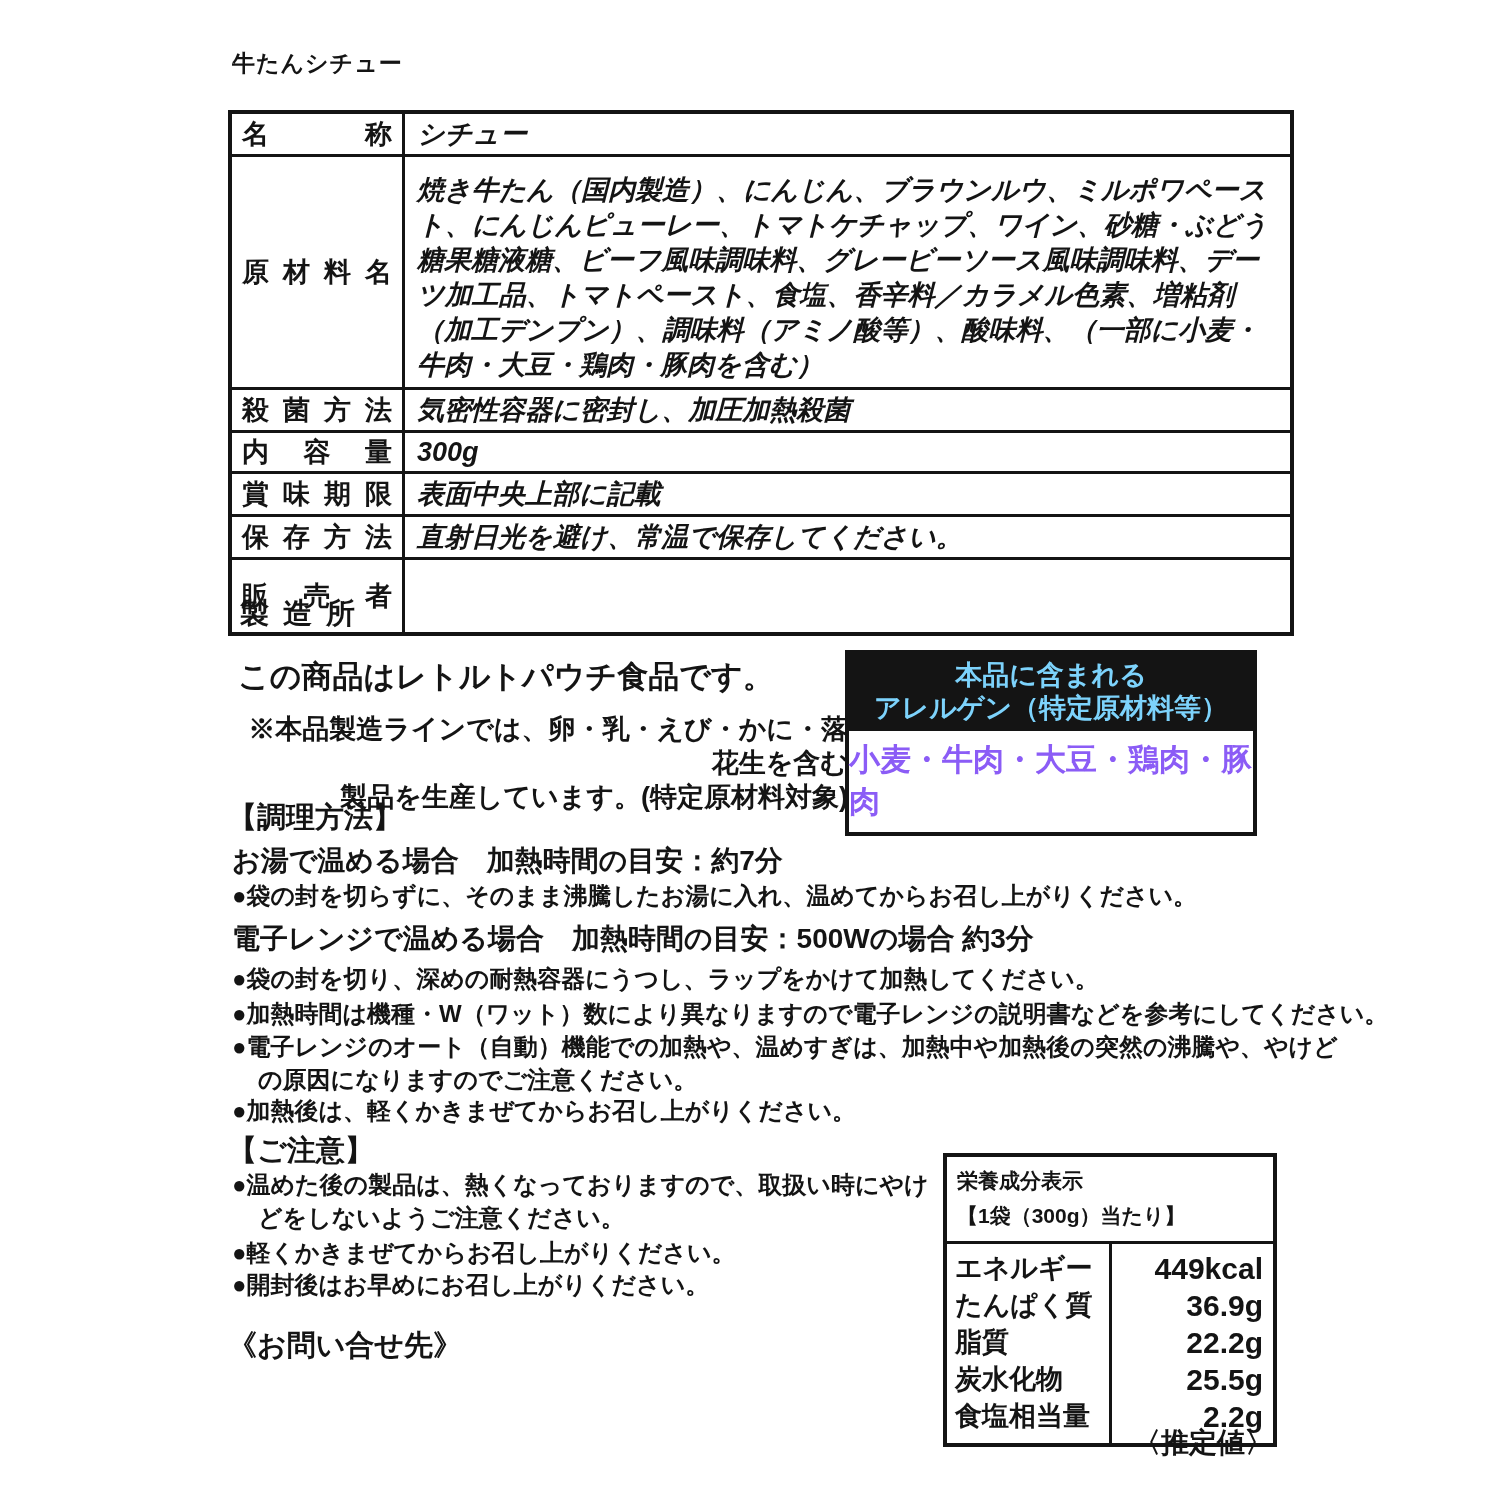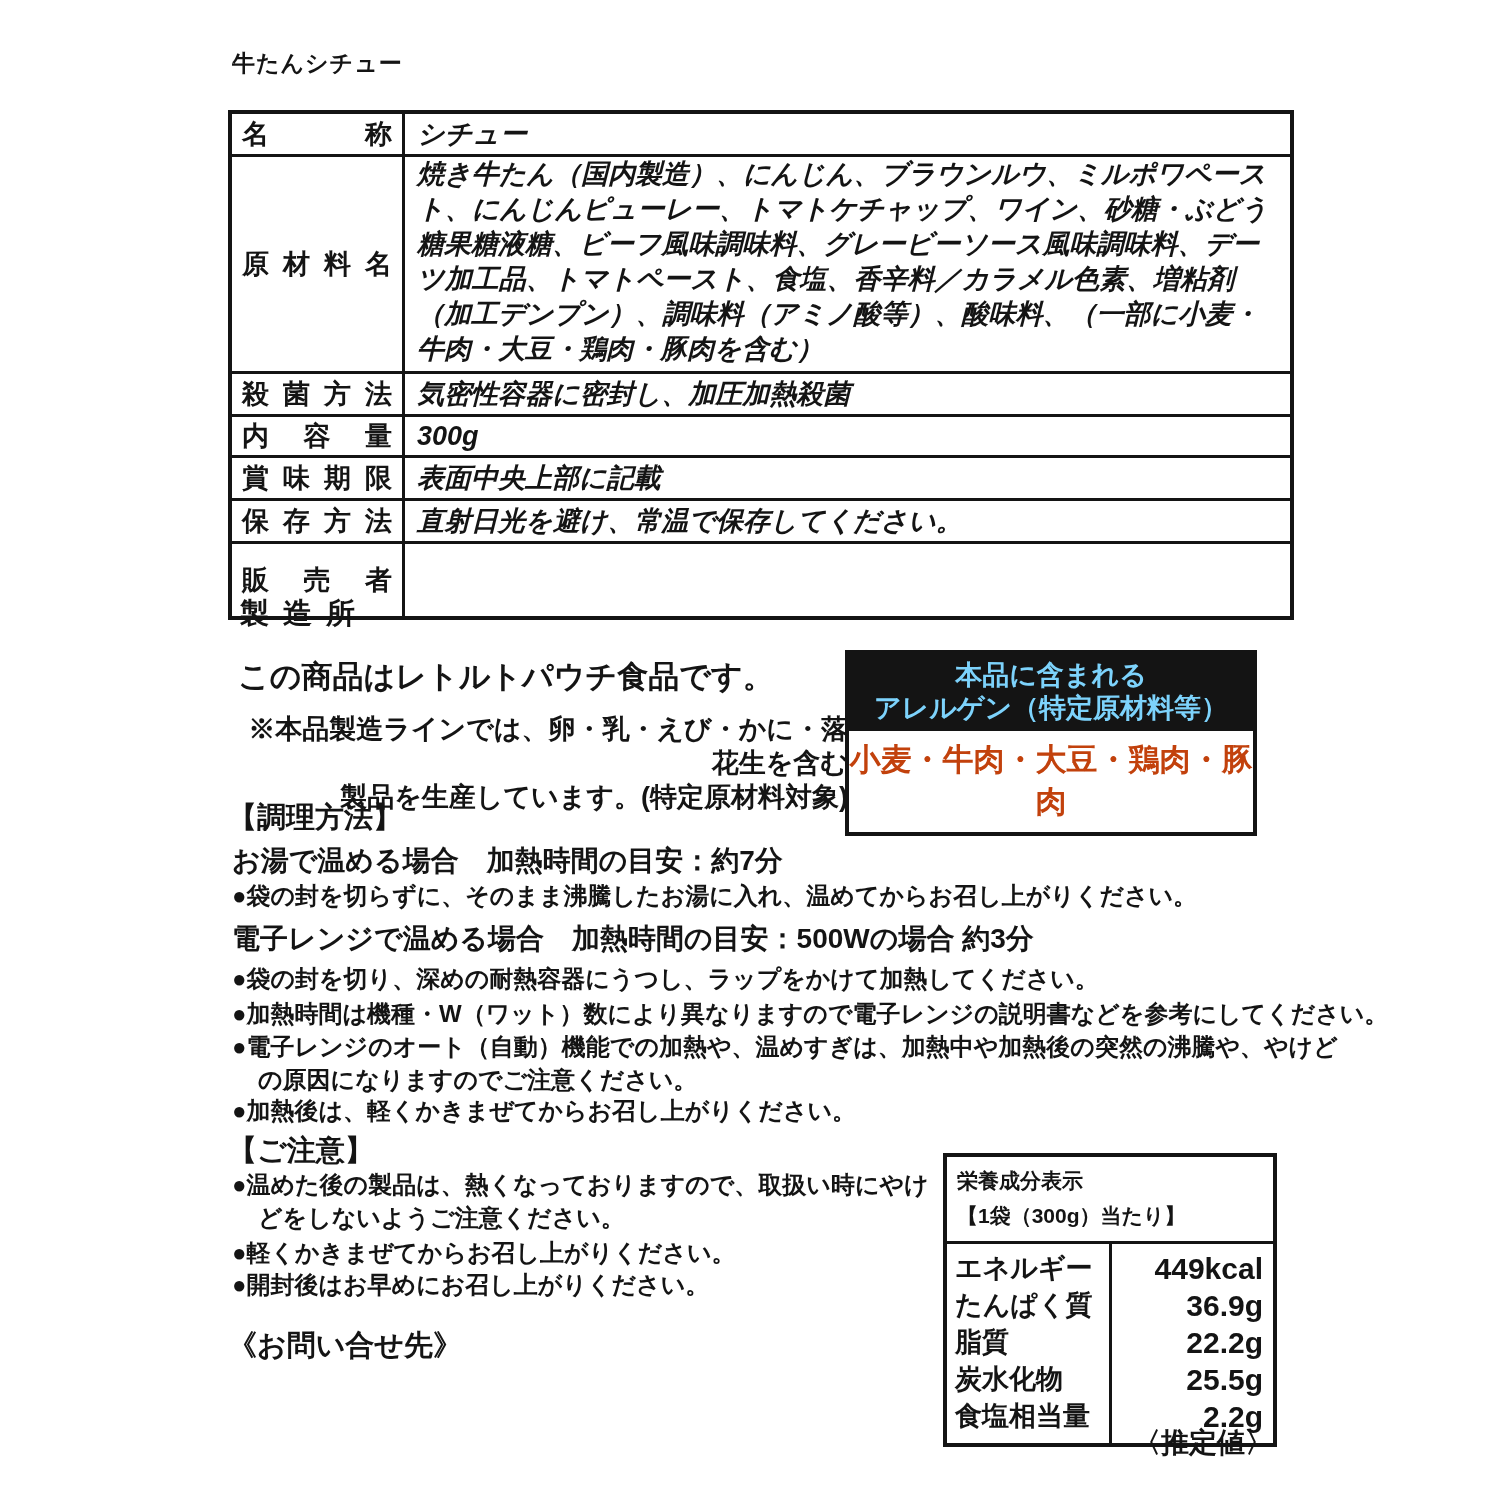--- a/index.html
+++ b/index.html
@@ -45,21 +45,21 @@
     text-align-last: justify;
   }
   .spec-value {
     flex: 1;
     padding: 2px 12px;
     font-size: 27px;
     display: flex; align-items: center; font-style: italic;
   }
   .r-name    { min-height: 37px; }
   .r-ingr    { min-height: 208px; }
-  .r-ingr .spec-value { align-items: flex-start; line-height: 35px; padding-top: 0; padding-bottom: 4px; }
+  .r-ingr .spec-value { align-items: flex-start; line-height: 35px; padding-top: 16px; padding-bottom: 4px; }
   .r-std     { min-height: 38px; }
   .r-seller  { min-height: 72px; gap: 36px; }
 
   
   .maker {
     left: 240px; top: 594px;
     font-size: 29px;
     letter-spacing: 14px;
   }
 
@@ -88,22 +88,22 @@
   .allergen-head {
     background: #141414;
     color: #7dd3fc;
     text-align: center;
     font-size: 27px;
     line-height: 33px;
     padding: 5px 0 6px 0;
   }
   .allergen-body {
     background: #ffffff;
-    color: #c2410c;
-    text-align: center;
+    color: #8b5cf6;
+    text-align: left;
     font-size: 31px;
     padding: 8px 0 9px 0;
   }
 
   
   .h-cook    { left: 228px; top: 798px;  font-size: 29px; }
   .hw-title  { left: 232px; top: 842px;  font-size: 28px; }
   .mw-title  { left: 232px; top: 920px;  font-size: 28px; }
   .h-caution { left: 228px; top: 1131px; font-size: 29px; }
   .contact   { left: 228px; top: 1326px; font-size: 29px; }

